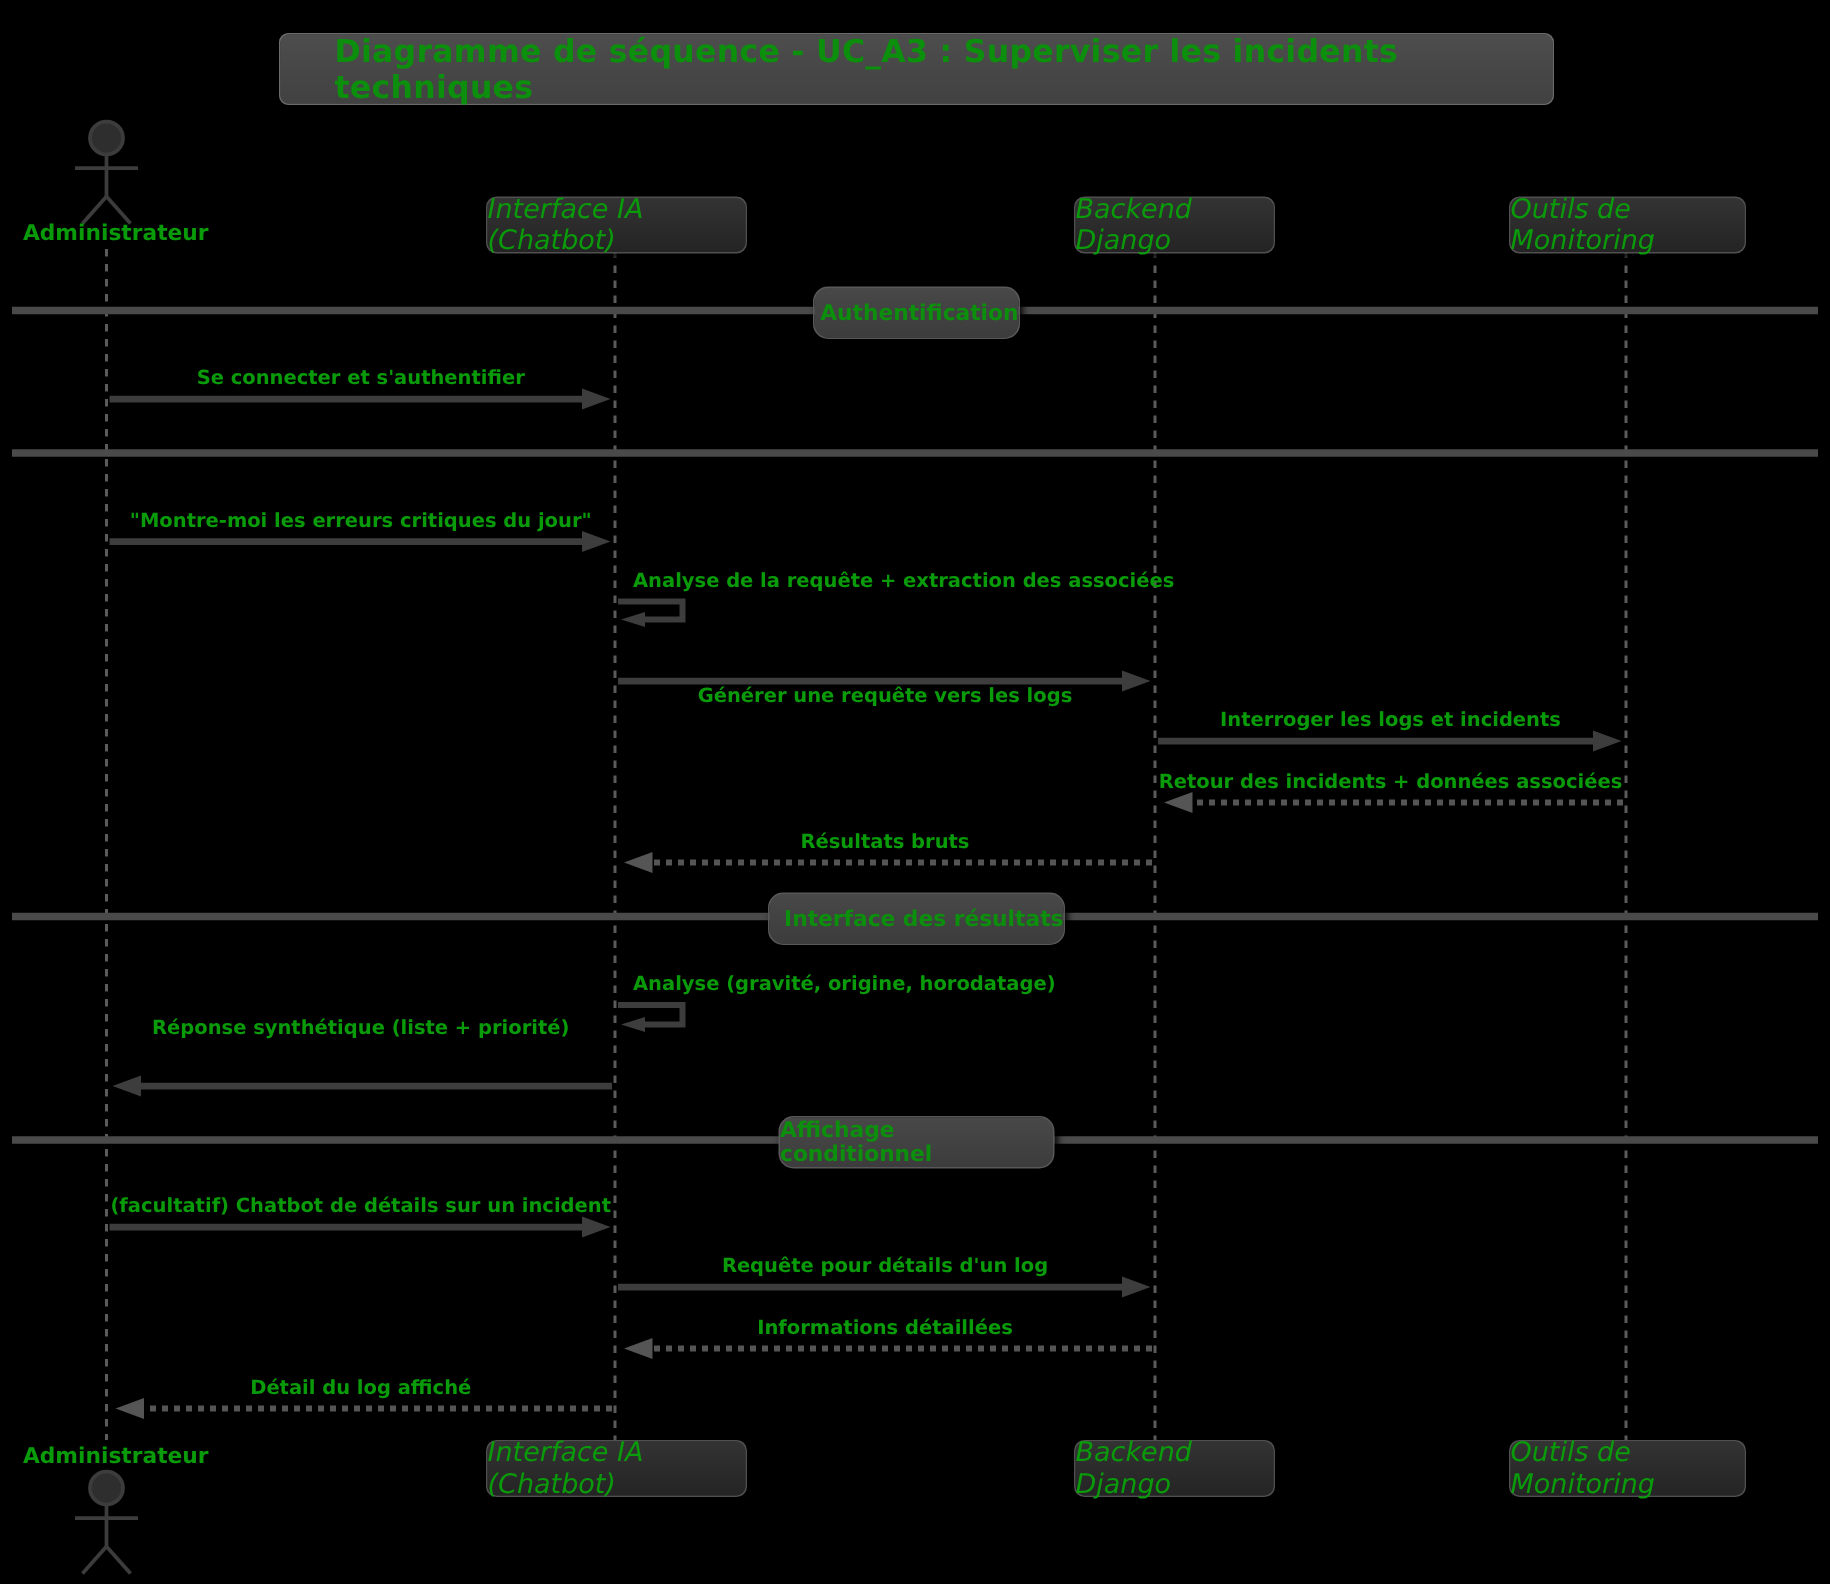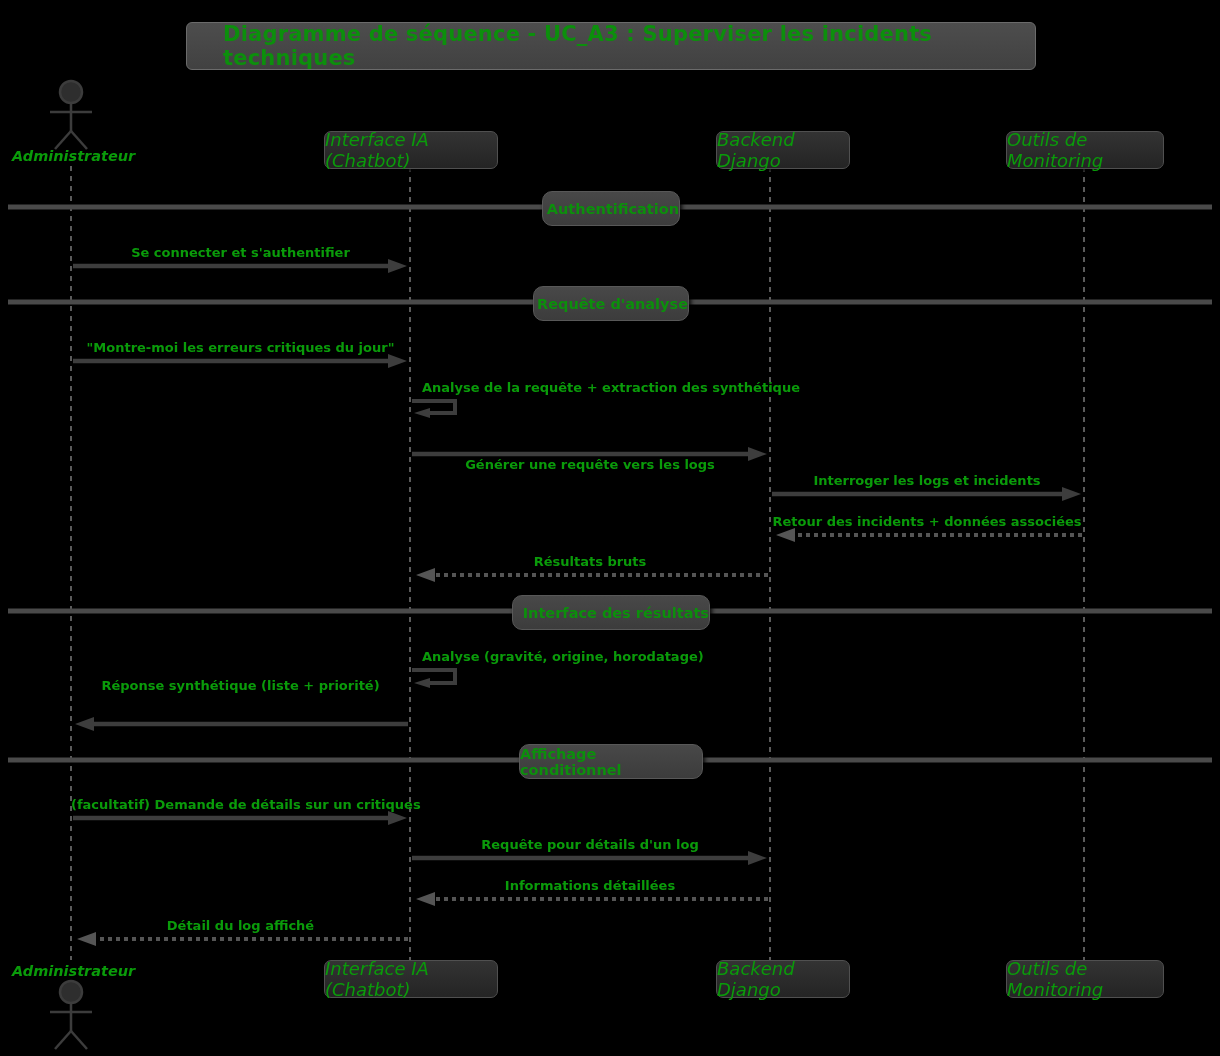--- a/index.html
+++ b/index.html
@@ -38,22 +38,22 @@
     box-shadow:3px 3px 4px rgba(0,0,0,0.85);
     display:flex;align-items:center;justify-content:center;
     color:var(--c-green);font-size:18px;font-style:italic;
   }
   .p-chatbot{left:324px;width:172px;}
   .p-backend{left:704px;width:132px;margin-left:12px;}
   .p-monitoring{left:1006px;width:156px;}
   .row-top{top:131px;}
   .row-bottom{top:960px;}
   .actor-label{
-    position:absolute;left:12px;width:138px;text-align:left;
-    color:var(--c-green);font-size:14.5px;font-weight:bold;font-style:italic;
+    position:absolute;left:1px;width:138px;text-align:right;
+    color:var(--c-green);font-size:14.5px;font-weight:bold;
   }
   .actor-label.top{top:148px;}
   .actor-label.bottom{top:963px;}
   .divider-label{
     position:absolute;height:33px;
     background:linear-gradient(#484848,#3c3c3c);
     border:1px solid #585858;border-radius:10px;
     box-shadow:2px 3px 4px rgba(0,0,0,0.9);
     display:flex;align-items:center;justify-content:flex-end;
     color:var(--c-green-dim);font-size:14.5px;font-weight:bold;
@@ -158,40 +158,37 @@
   <div class="participant p-backend row-top">
     <span>Backend Django</span>
   </div>
   <div class="participant p-monitoring row-top">
     <span>Outils de Monitoring</span>
   </div>
 
   <div class="divider-label d1">
     <span>Authentification</span>
   </div>
-  <div class="divider-label d2">
-    <span>Requête d'analyse</span>
-  </div>
   <div class="divider-label d3">
     <span>Interface des résultats</span>
   </div>
   <div class="divider-label d4">
     <span>Affichage conditionnel</span>
   </div>
 
   <div class="msg span-a m1">Se connecter et s'authentifier</div>
   <div class="msg span-a m2">"Montre-moi les erreurs critiques du jour"</div>
-  <div class="msg self m3">Analyse de la requête + extraction des synthétique</div>
+  <div class="msg self m3">Analyse de la requête + extraction des associées</div>
   <div class="msg span-b m4">Générer une requête vers les logs</div>
   <div class="msg span-c m5">Interroger les logs et incidents</div>
   <div class="msg span-c m6">Retour des incidents + données associées</div>
   <div class="msg span-b m7">Résultats bruts</div>
   <div class="msg self m8">Analyse (gravité, origine, horodatage)</div>
   <div class="msg span-a m9">Réponse synthétique (liste + priorité)</div>
-  <div class="msg span-a m10">(facultatif) Demande de détails sur un critiques</div>
+  <div class="msg span-a m10">(facultatif) Chatbot de détails sur un incident</div>
   <div class="msg span-b m11">Requête pour détails d'un log</div>
   <div class="msg span-b m12">Informations détaillées</div>
   <div class="msg span-a m13">Détail du log affiché</div>
 
   <div class="actor-label bottom">Administrateur</div>
   <div class="participant p-chatbot row-bottom">
     <span>Interface IA (Chatbot)</span>
   </div>
   <div class="participant p-backend row-bottom">
     <span>Backend Django</span>

